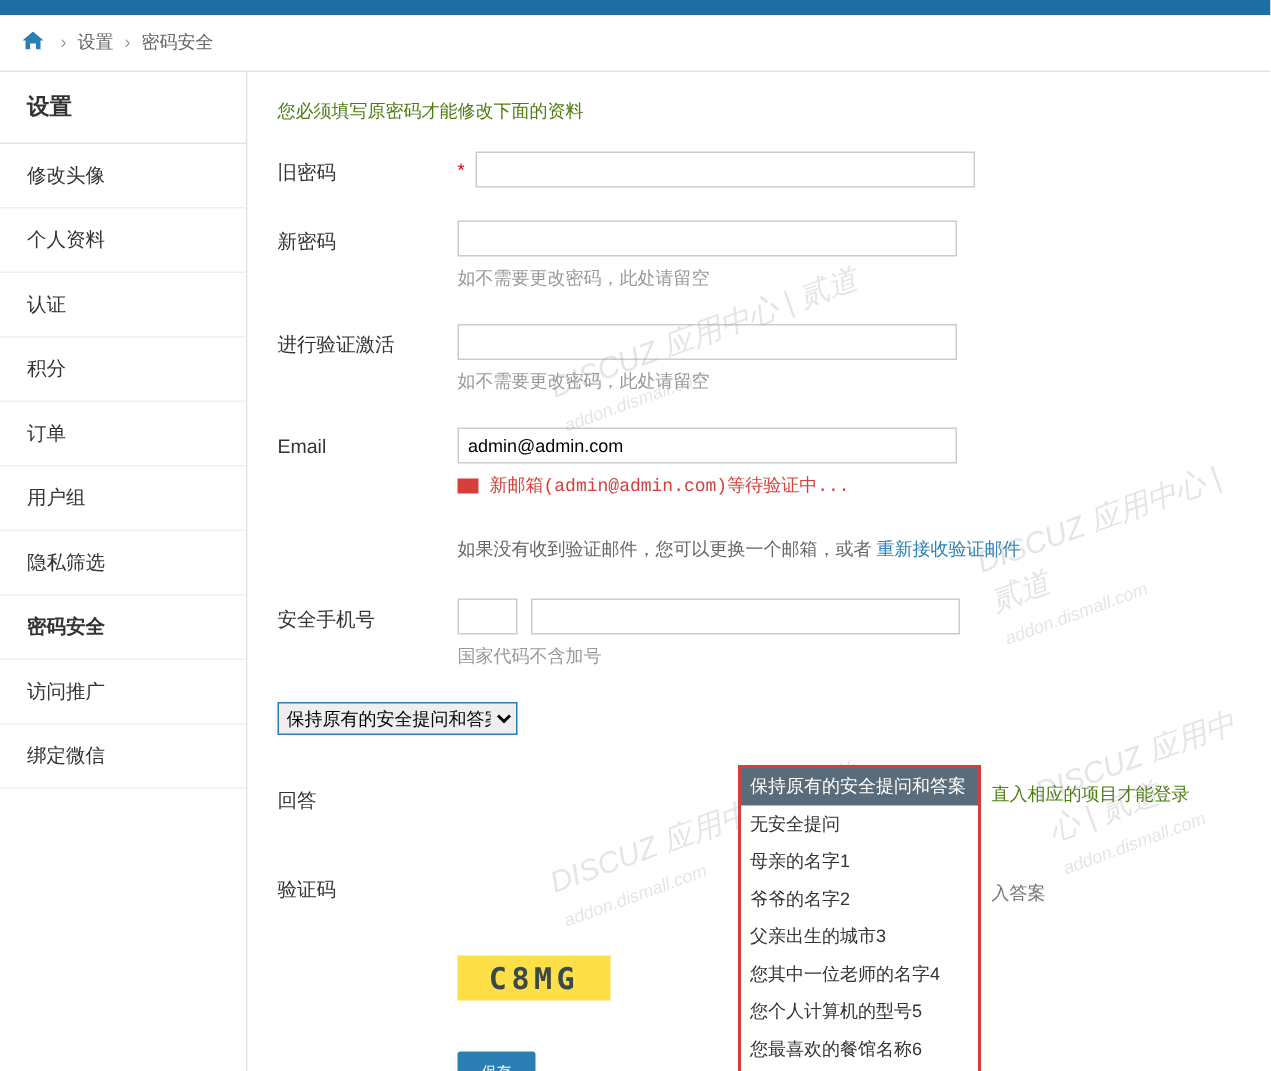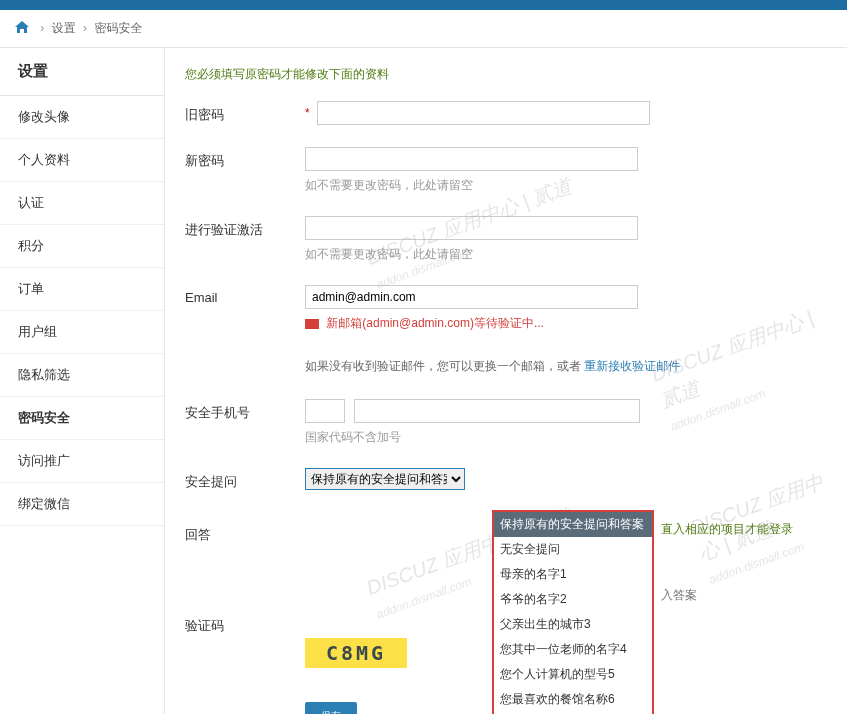--- a/index.html
+++ b/index.html
@@ -27,21 +27,21 @@
     .required { color: #d00; margin-right: 4px; }
     
     input[type="text"], input[type="password"] { width: 333px; height: 24px; border: 1px solid #ccc; padding: 2px 6px; font-size: 12px; }
     input.short { width: 40px; }
     input.phone-main { width: 286px; margin-left: 6px; }
     
     .field-hint { font-size: 12px; color: #999; margin-top: 6px; }
     
     .email-verify { margin-top: 6px; }
     .mail-icon { display: inline-block; width: 14px; height: 10px; background: #d43f3a; vertical-align: middle; margin-right: 4px; }
-    .verify-text { color: #d43f3a; font-size: 12px; }
+    .verify-text { color: #d43f3a; font-size: 12px; font-family: Liberation Mono, monospace; }
     .verify-desc { font-size: 12px; color: #666; margin-top: 4px; line-height: 1.7; }
     .verify-desc a { color: #2c7fb5; text-decoration: none; }
     
     select { width: 160px; height: 22px; border: 1px solid #2c7fb5; font-size: 12px; padding: 1px; }
     
     .dropdown-open { position: absolute; left: 327px; top: 462px; width: 162px; border: 2px solid #d43f3a; background: #fff; z-index: 10; }
     .dropdown-option { padding: 4px 6px; font-size: 12px; cursor: pointer; }
     .dropdown-option.selected { background: #5a6b7a; color: #fff; }
     
     .dropdown-side-text { position: absolute; left: 496px; top: 473px; font-size: 12px; color: #4d7c0f; }
@@ -135,34 +135,33 @@
     <div class="form-row">
       <div class="form-label">安全手机号</div>
       <div class="form-field">
         <input type="text" class="short" style="">
         <input type="text" class="phone-main" style="">
         <div class="field-hint">国家代码不含加号</div>
       </div>
     </div>
 
     <div class="form-row">
-      <div class="form-label">安全提问</div>
       <div class="form-field">
         <select>
           <option>保持原有的安全提问和答案</option>
         </select>
       </div>
     </div>
 
     <div class="form-row" style="margin-top:30px;">
       <div class="form-label">回答</div>
       <div class="form-field"></div>
     </div>
 
-    <div class="form-row" style="margin-top:36px;align-items:center;">
+    <div class="form-row" style="margin-top:36px;">
       <div class="form-label">验证码</div>
       <div class="form-field">
         <span class="captcha-img">C8MG</span>
       </div>
     </div>
 
     <div class="form-row">
       <div class="form-label"></div>
       <div class="form-field">
         <button class="save-btn">保存</button>

